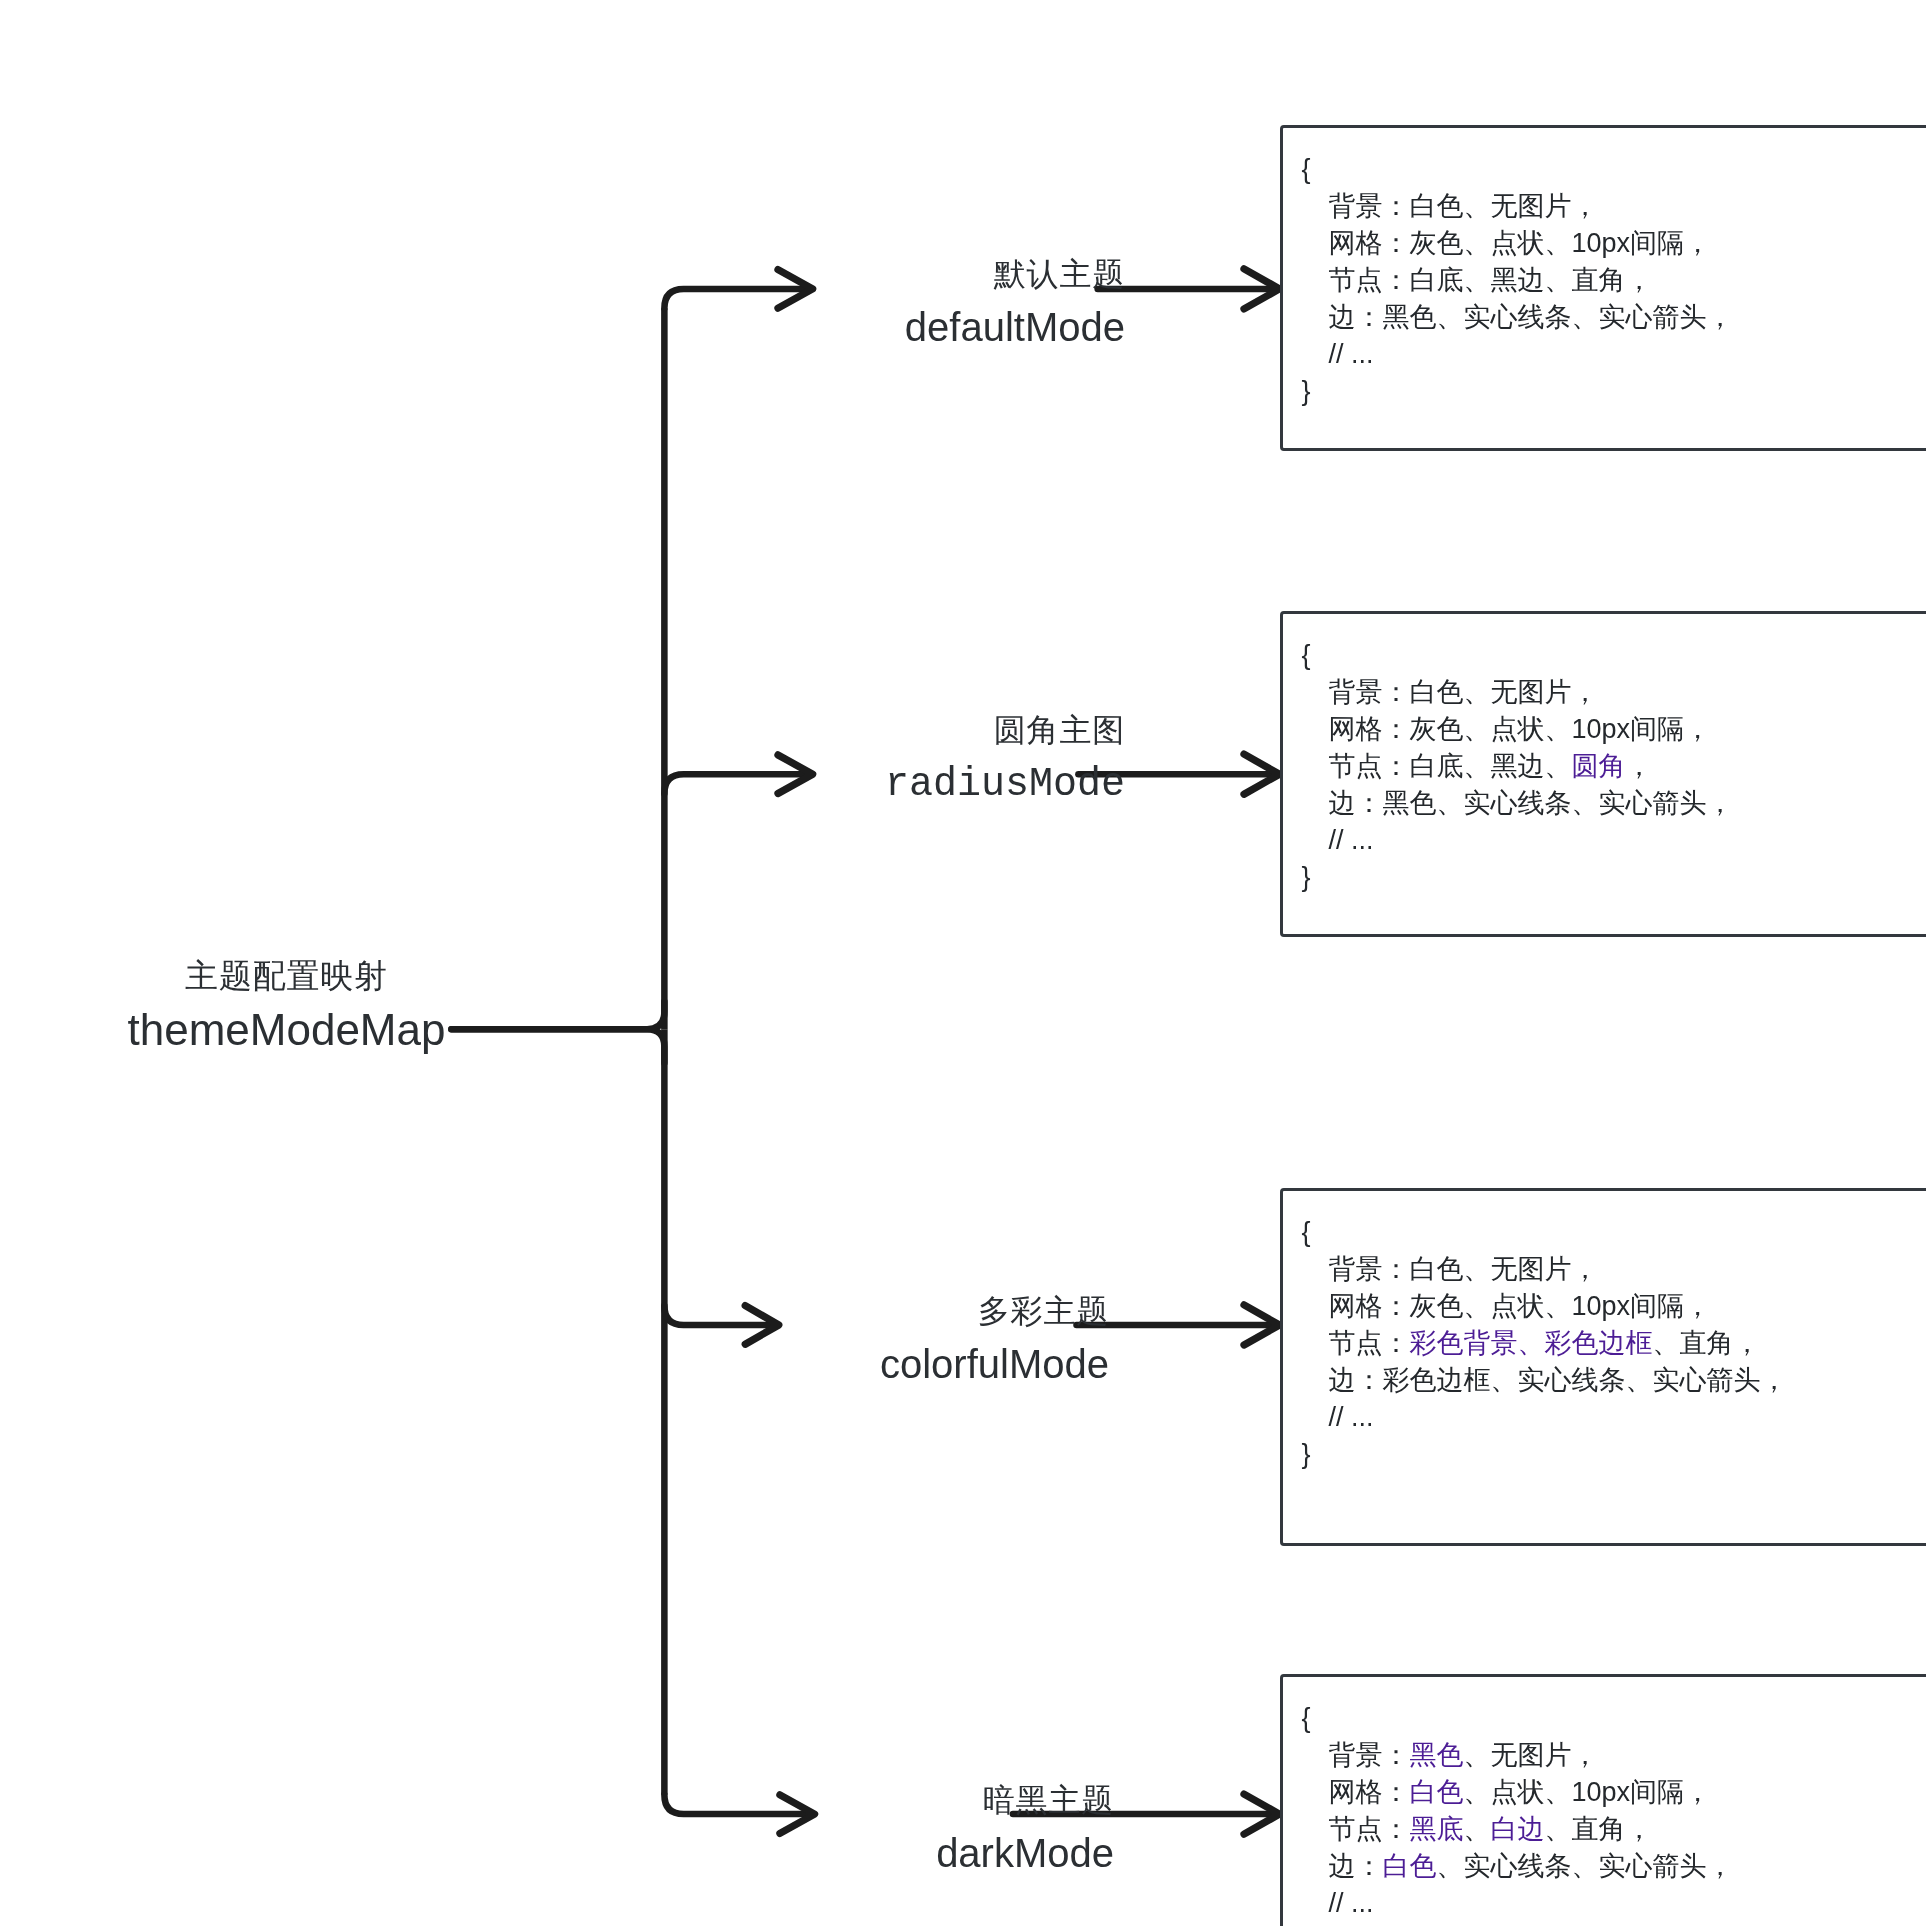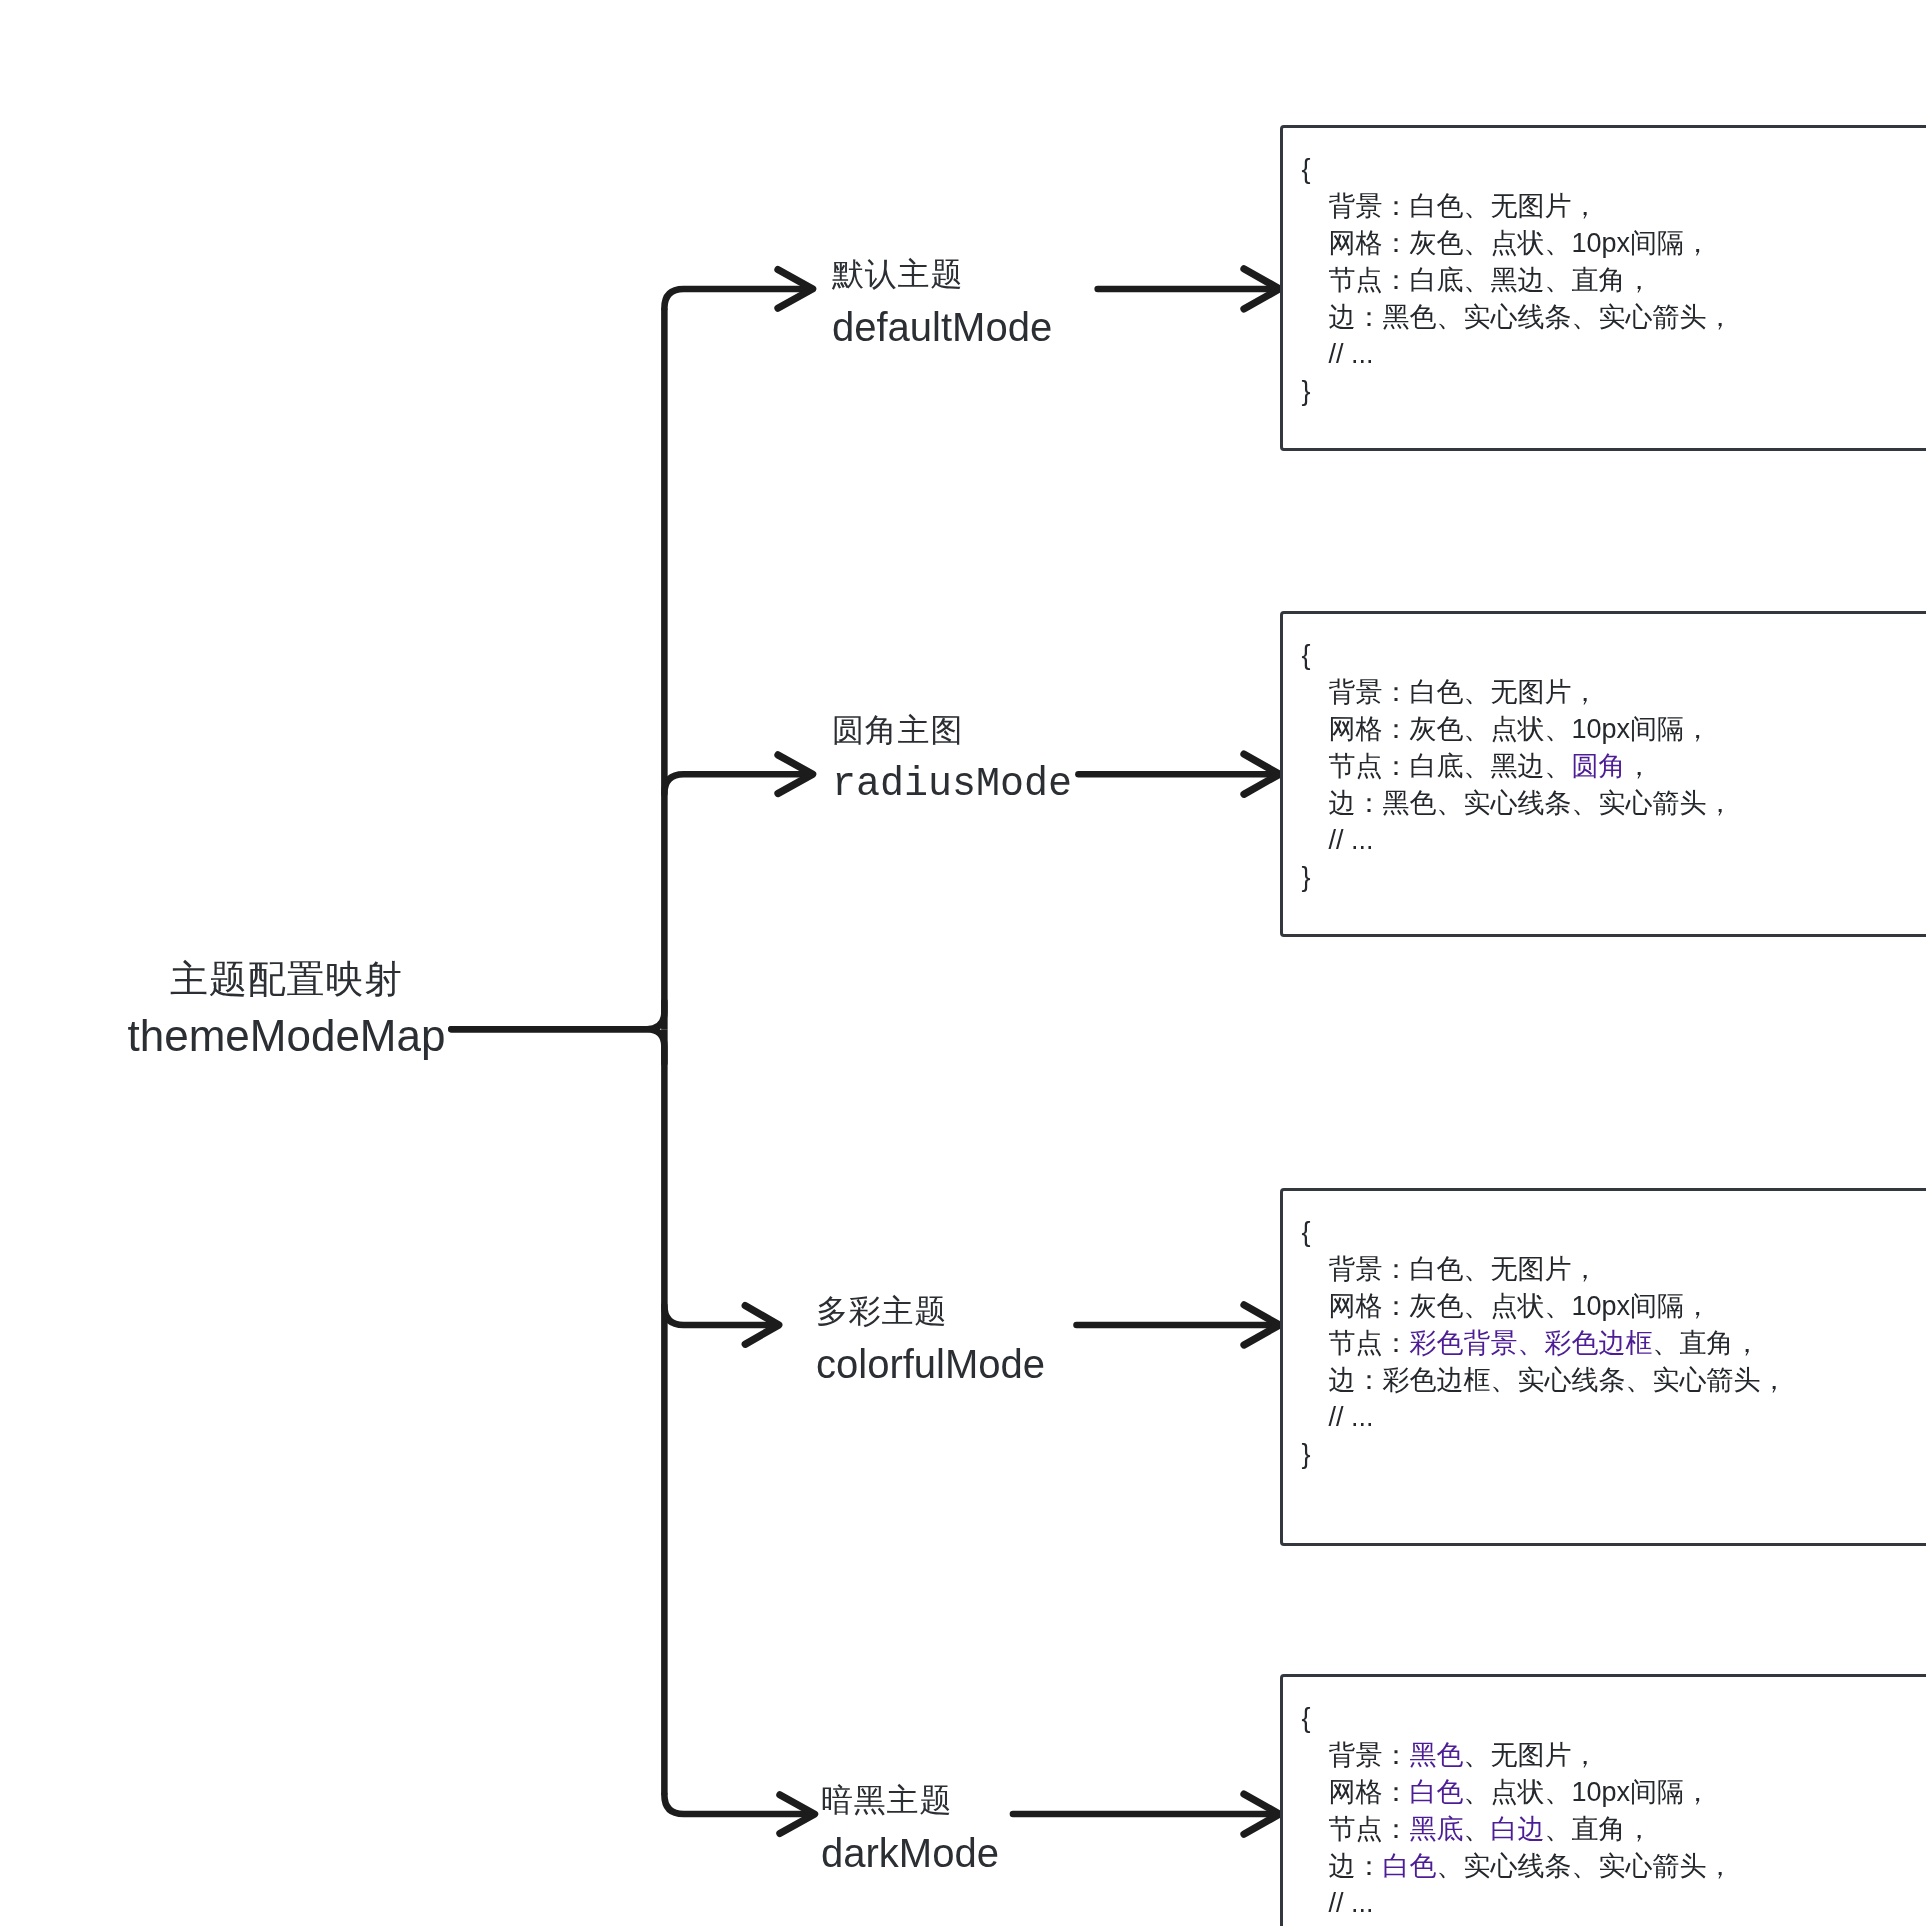--- a/index.html
+++ b/index.html
@@ -30,37 +30,37 @@
   .root-node {
     position: absolute;
     left: 123px;
     top: 955px;
     width: 327px;
     text-align: center;
     color: #2b2f33;
     line-height: 1.28;
   }
   .root-node .cn {
-    font-size: 38px;
+    font-size: 33px;
     letter-spacing: 0.8px;
     display: block;
   }
   .root-node .en {
     font-size: 44px;
     display: block;
     margin-top: 4.6px;
   }
 
   
   .branch-label {
     position: absolute;
     width: 293px;
     color: #2b2f33;
     line-height: 1.3;
-    text-align: left;
+    text-align: right;
   }
   .branch-label .cn {
     font-size: 32px;
     letter-spacing: 0.8px;
     display: block;
   }
   .branch-label .en {
     font-size: 40px;
     display: block;
     margin-top: 5.4px;

